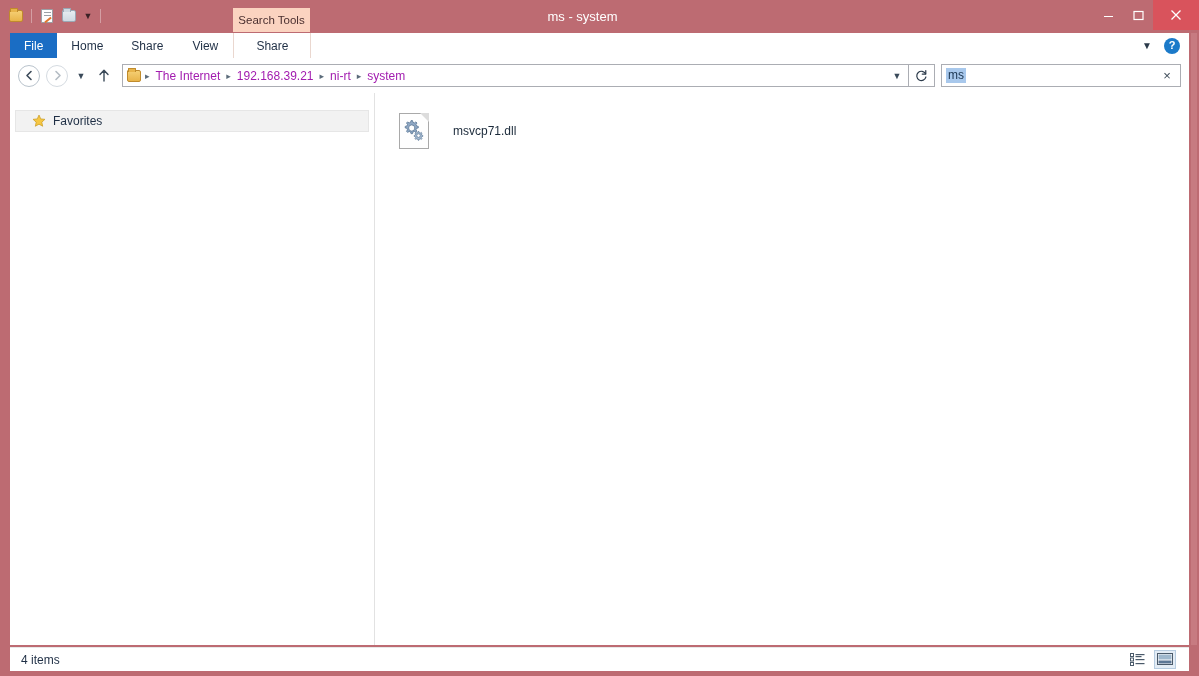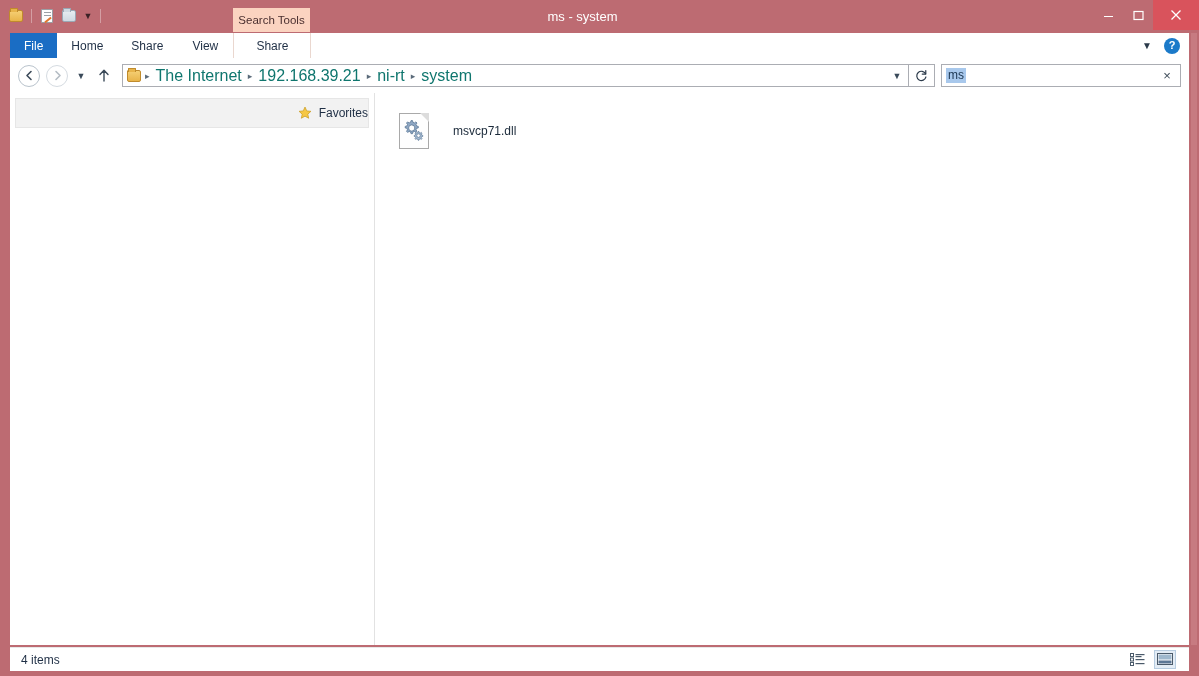--- a/index.html
+++ b/index.html
@@ -234,22 +234,22 @@
     margin-right: 0;
     border: 1px solid #abadb3;
     background: #ffffff;
     display: flex;
     align-items: center;
     padding-left: 4px;
     min-width: 0;
   }
   .crumb-folder { margin-right: 2px; display: flex; align-items: center; }
   .crumb {
-    font-size: 16px;
-    color: #0f766e;
+    font-size: 12px;
+    color: #a21caf;
     padding: 0 4px;
     white-space: nowrap;
   }
   .crumb-sep {
     font-size: 9px;
     color: #5b6b7a;
     padding: 0 2px;
   }
   .crumb-drop {
     margin-left: auto;
@@ -304,29 +304,28 @@
   }
 
   #navpane {
     width: 365px;
     height: 100%;
     border-right: 1px solid #e2e2e2;
     padding-top: 5px;
     background: #ffffff;
   }
   #fav-row {
-    margin: 0 5px;
-    height: 30px;
+    margin: 12px 5px;
+    height: 22px;
     background: #f2f2f2;
     border: 1px solid #e6e6e6;
     display: flex;
     align-items: center;
     padding-left: 16px;
     gap: 7px;
-    justify-content: flex-end;
   }
   .star {
     width: 14px; height: 14px;
     display: flex; align-items: center; justify-content: center;
   }
   #fav-label {
     font-size: 12px;
     color: #1f2f45;
   }
 

